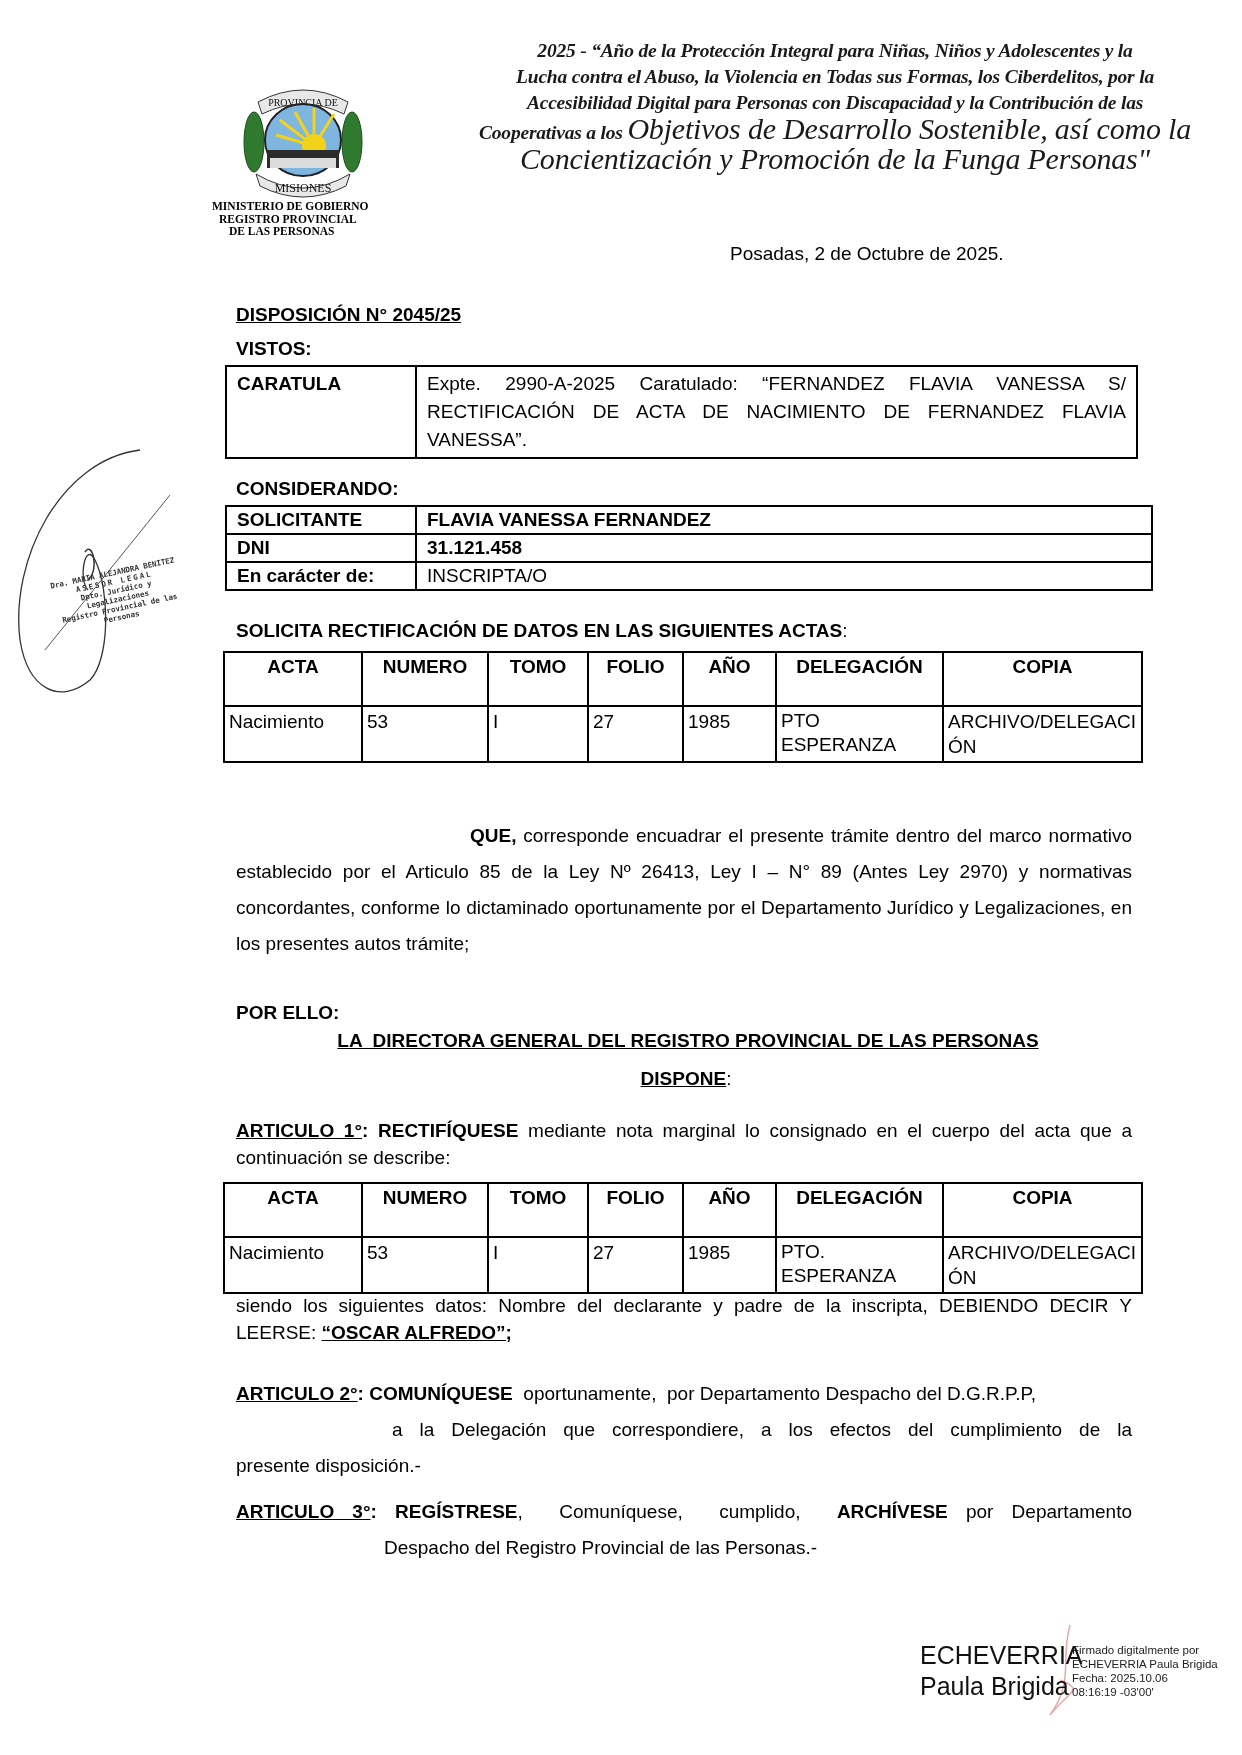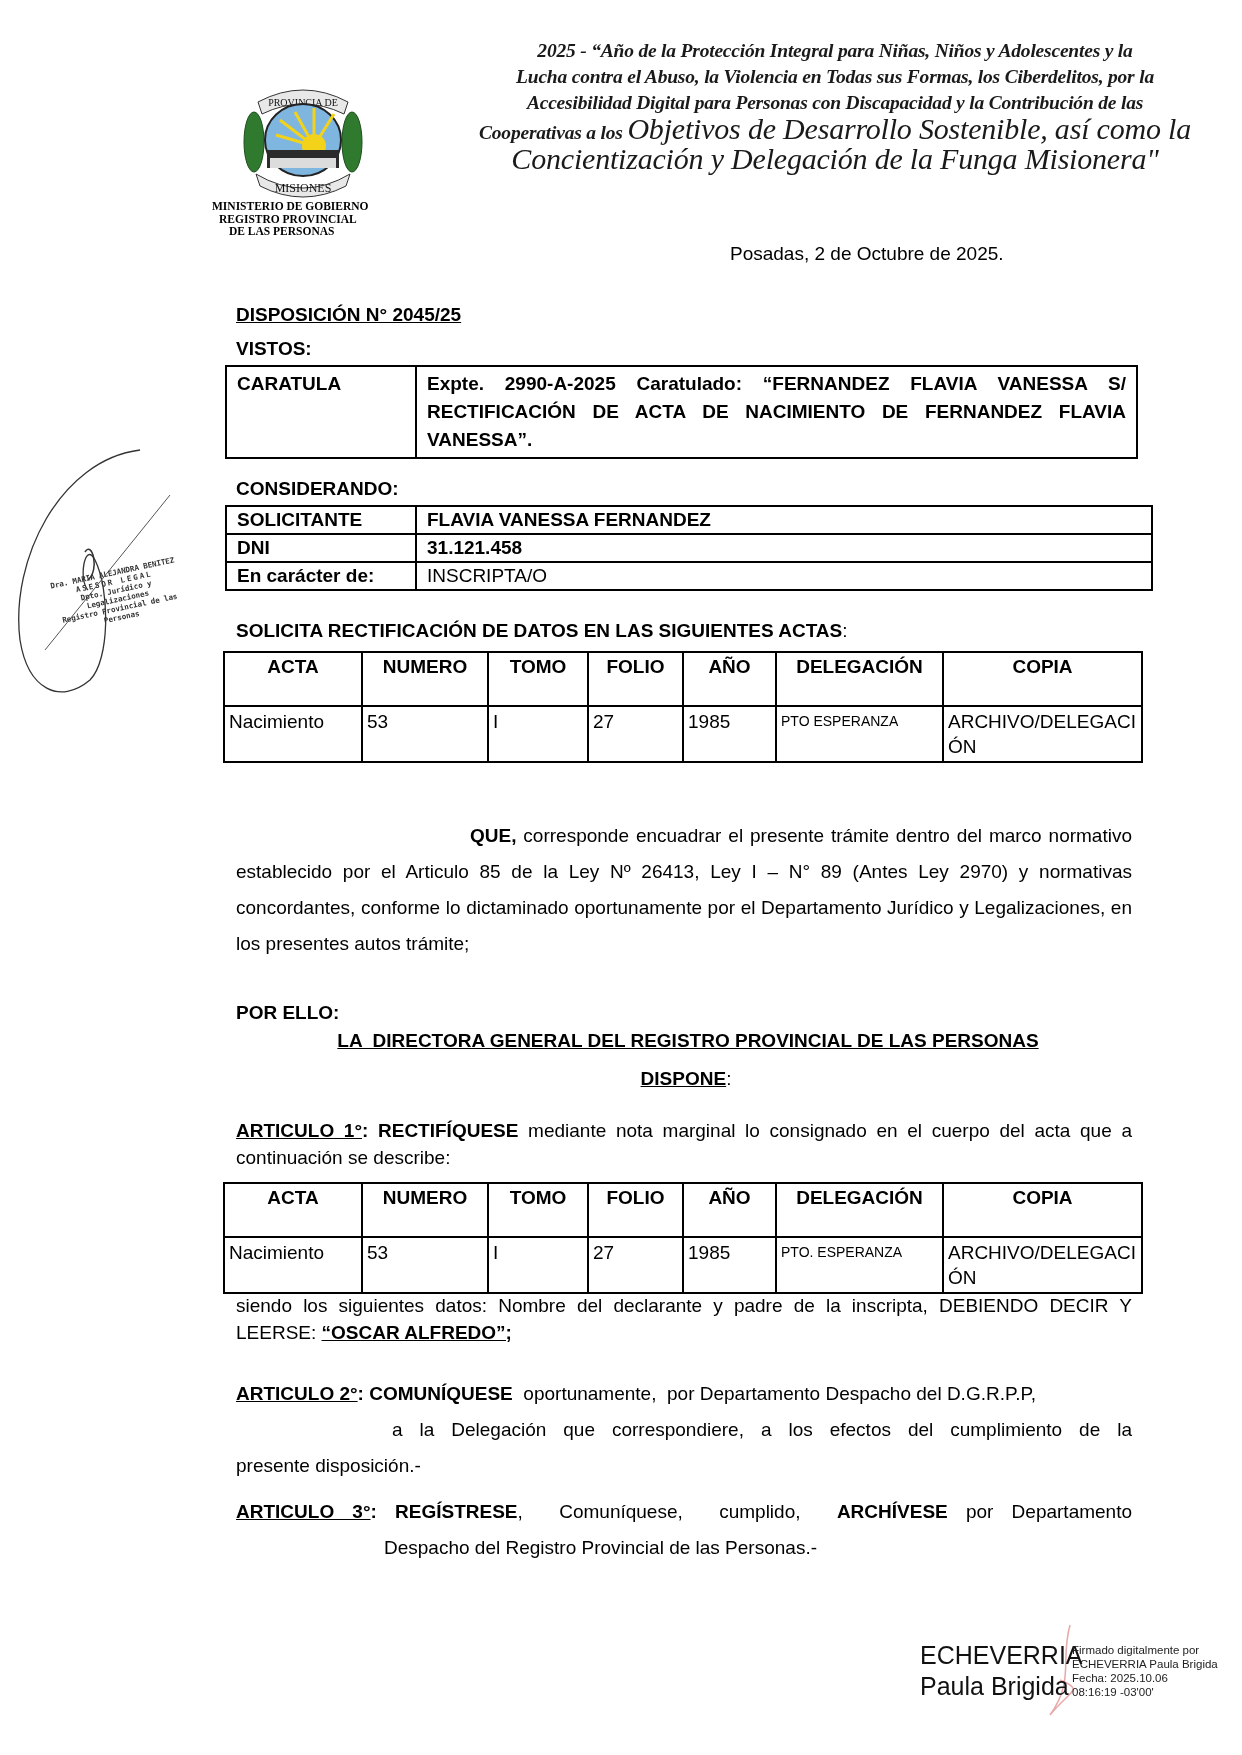--- a/index.html
+++ b/index.html
@@ -18,31 +18,31 @@
 
     .disp-title { left: 236px; top: 304px; font-size: 19px; font-weight: bold; text-decoration: underline; }
     .label-h { font-size: 19px; font-weight: bold; }
 
     table { border-collapse: collapse; position: absolute; }
     td, th { border: 2px solid #000; font-size: 19px; vertical-align: top; }
 
     .caratula-table { left: 225px; top: 365px; width: 913px; height: 86px; }
     .caratula-table td { padding: 3px 10px; line-height: 28px; }
     .caratula-table td.k { width: 168px; font-weight: bold; }
-    .caratula-table td.v { font-weight: bold; text-align: justify; }
+    .caratula-table td.v { font-weight: normal; text-align: justify; }
 
     .cons-table { left: 225px; top: 505px; width: 928px; }
     .cons-table td { padding: 0 10px; height: 26px; line-height: 26px; }
     .cons-table td.k { width: 168px; font-weight: bold; }
     .cons-table tr:nth-child(1) td.v, .cons-table tr:nth-child(2) td.v { font-weight: bold; }
 
     .actas-table { left: 223px; width: 920px; }
     .actas-table th { font-weight: bold; text-align: center; height: 50px; padding: 2px 4px 0; line-height: 24px; }
     .actas-table td { text-align: left; padding: 2px 4px 0; height: 52px; line-height: 25px; }
-    .actas-table td.small { font-size: 14px; line-height: 24px; border-radius: 20px; }
+    .actas-table td.small { font-size: 19px; line-height: 24px; border-radius: 20px; }
     .col1 { width: 128px; } .col2 { width: 116px; border-radius: 7px; } .col3 { width: 90px; } .col4 { width: 85px; }
     .col5 { width: 83px; } .col6 { width: 157px; }
 
     .para { left: 236px; width: 896px; font-size: 19px; line-height: 36px; text-align: justify; }
     .u { text-decoration: underline; }
     .b { font-weight: bold; }
 
     .center-line { left: 236px; width: 900px; text-align: center; font-size: 19px; font-weight: bold; }
 
     
@@ -54,21 +54,21 @@
     .sig-mark { left: 1040px; top: 1620px; width: 50px; height: 100px; }
   </style>
 </head>
 <body>
 
 <div class="abs motto">
   <div>2025 - “Año de la Protección Integral para Niñas, Niños y Adolescentes y la</div>
   <div>Lucha contra el Abuso, la Violencia en Todas sus Formas, los Ciberdelitos, por la</div>
   <div>Accesibilidad Digital para Personas con Discapacidad y la Contribución de las</div>
   <div><span>Cooperativas a los </span><span class="plain">Objetivos de Desarrollo Sostenible, así como la</span></div>
-  <div class="plain">Concientización y Delegación de la Funga Misionera"</div>
+  <div class="plain">Concientización y Promoción de la Funga Personas"</div>
 </div>
 
 <div class="abs crest">
   <svg width="126" height="118" viewBox="0 0 126 118">
 
     <ellipse cx="14" cy="62" rx="10" ry="30" fill="#2f7a2f" stroke="#1d4d1d" stroke-width="1"></ellipse>
     <ellipse cx="112" cy="62" rx="10" ry="30" fill="#2f7a2f" stroke="#1d4d1d" stroke-width="1"></ellipse>
 
     <path d="M18 22 Q63 -2 108 22 L104 34 Q63 14 22 34 Z" fill="#e8e8e8" stroke="#333" stroke-width="1"></path>
     <text x="63" y="26" font-family="Liberation Serif, serif" font-size="10" text-anchor="middle" fill="#111">PROVINCIA DE</text>

